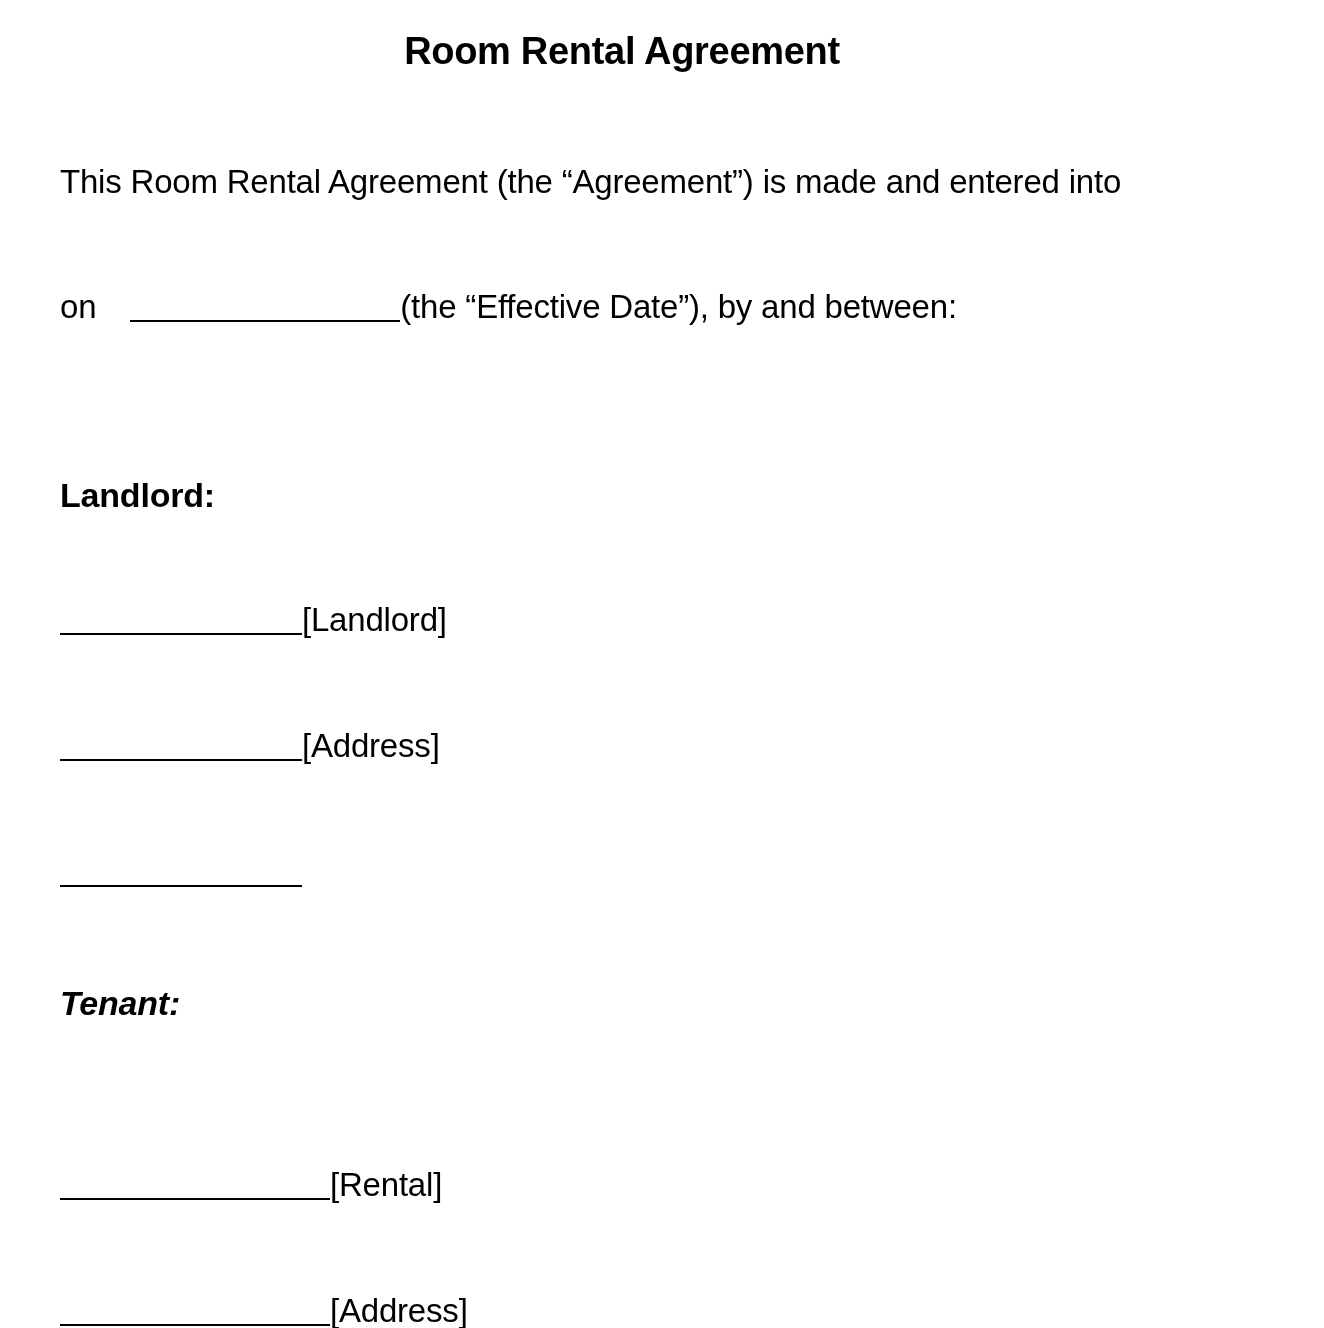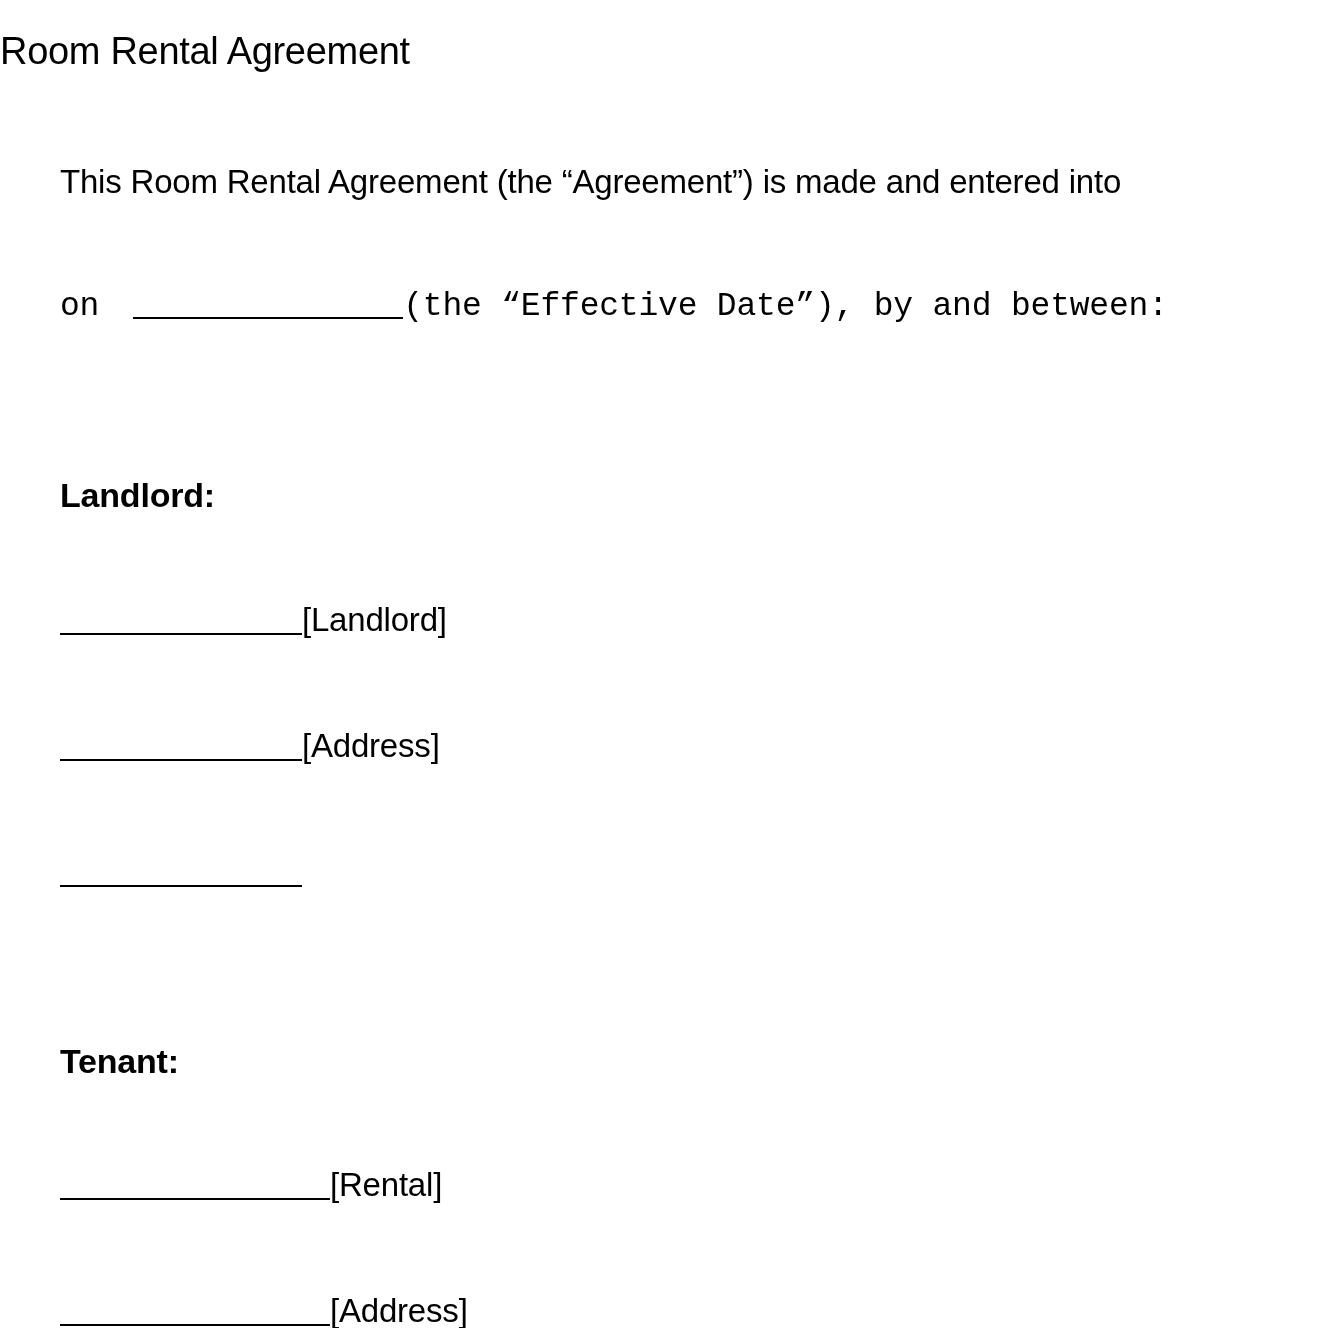--- a/index.html
+++ b/index.html
@@ -13,22 +13,23 @@
       overflow: hidden;
       position: relative;
       color: #000000;
       font-family: "Liberation Sans", "DejaVu Sans", sans-serif;
     }
     .title {
       position: absolute;
       left: 0;
       width: 1244px;
       top: 26px;
+      text-align: center;
       font-size: 38px;
-      font-weight: normal;
+      font-weight: bold;
       letter-spacing: -0.3px;
       line-height: 50px;
     }
     .line {
       position: absolute;
       left: 60px;
       font-size: 33px;
       line-height: 44px;
       white-space: nowrap;
       letter-spacing: -0.2px;
@@ -49,39 +50,39 @@
   </style>
 </head>
 <body>
 
 <div>
 
   <div class="title">Room Rental Agreement</div>
 
   <div class="line" style="top:160px;">This Room Rental Agreement (the “Agreement”) is made and entered into</div>
 
-  <div class="line" style="top:285px;font-family:Liberation Mono, monospace;">
+  <div class="line" style="top:285px;">
     <span>on</span><span class="gap" style="width:34px;"></span><span class="blank" style="width:270px;"></span><span>(the “Effective Date”), by and between:</span>
   </div>
 
   <div class="line label" style="top:473px;">Landlord:</div>
 
   <div class="line" style="top:598px;">
     <span class="blank" style="width:242px;"></span><span>[Landlord]</span>
   </div>
 
   <div class="line" style="top:724px;">
     <span class="blank" style="width:242px;"></span><span>[Address]</span>
   </div>
 
   <div class="line" style="top:850px;">
     <span class="blank" style="width:242px;"></span>
   </div>
 
-  <div class="line label" style="top:1039px;">Tenant:</div>
+  <div class="line label" style="top:981px;font-style:italic;">Tenant:</div>
 
   <div class="line" style="top:1163px;">
     <span class="blank" style="width:270px;"></span><span>[Rental]</span>
   </div>
 
   <div class="line" style="top:1289px;">
     <span class="blank" style="width:270px;"></span><span>[Address]</span>
   </div>
 
 </div>

